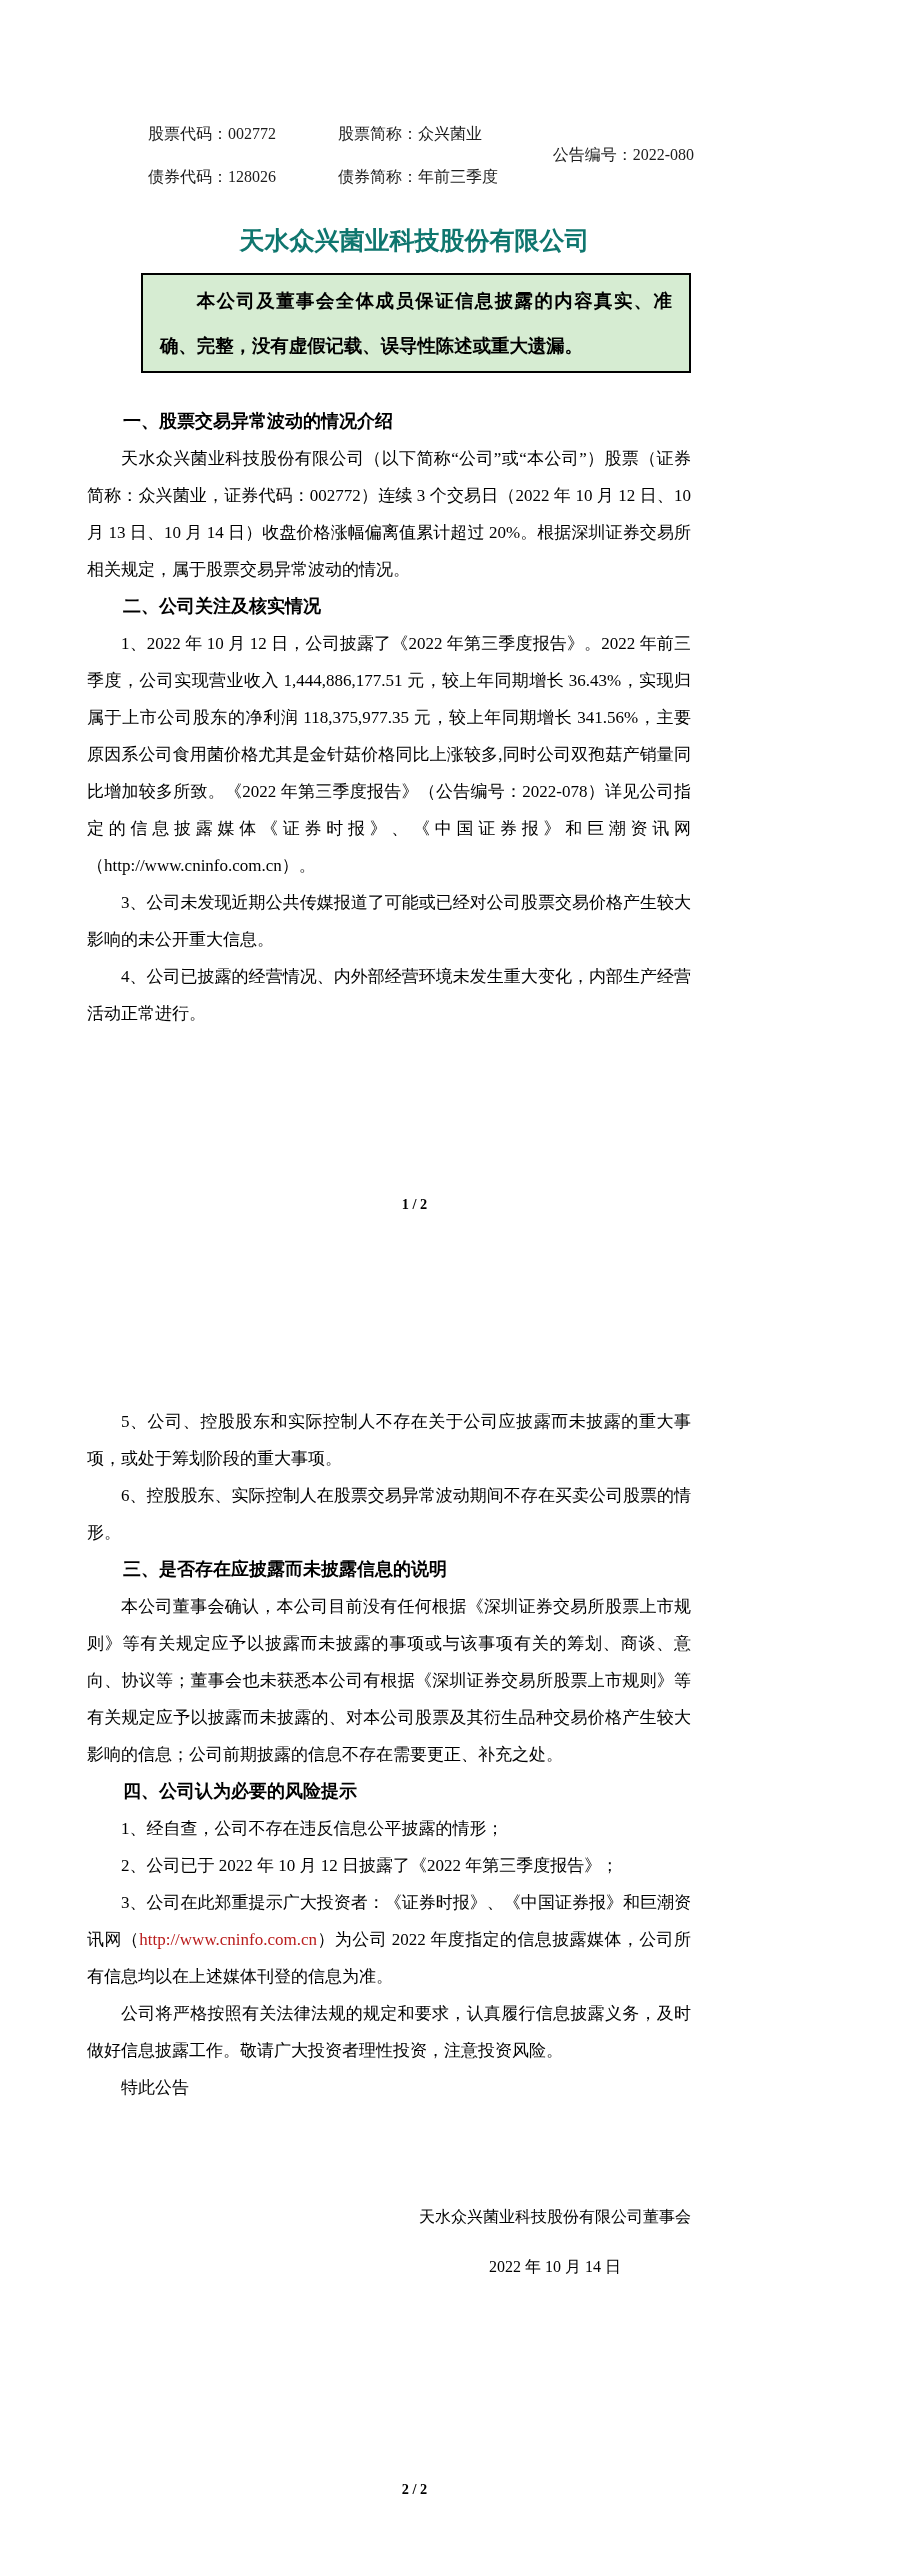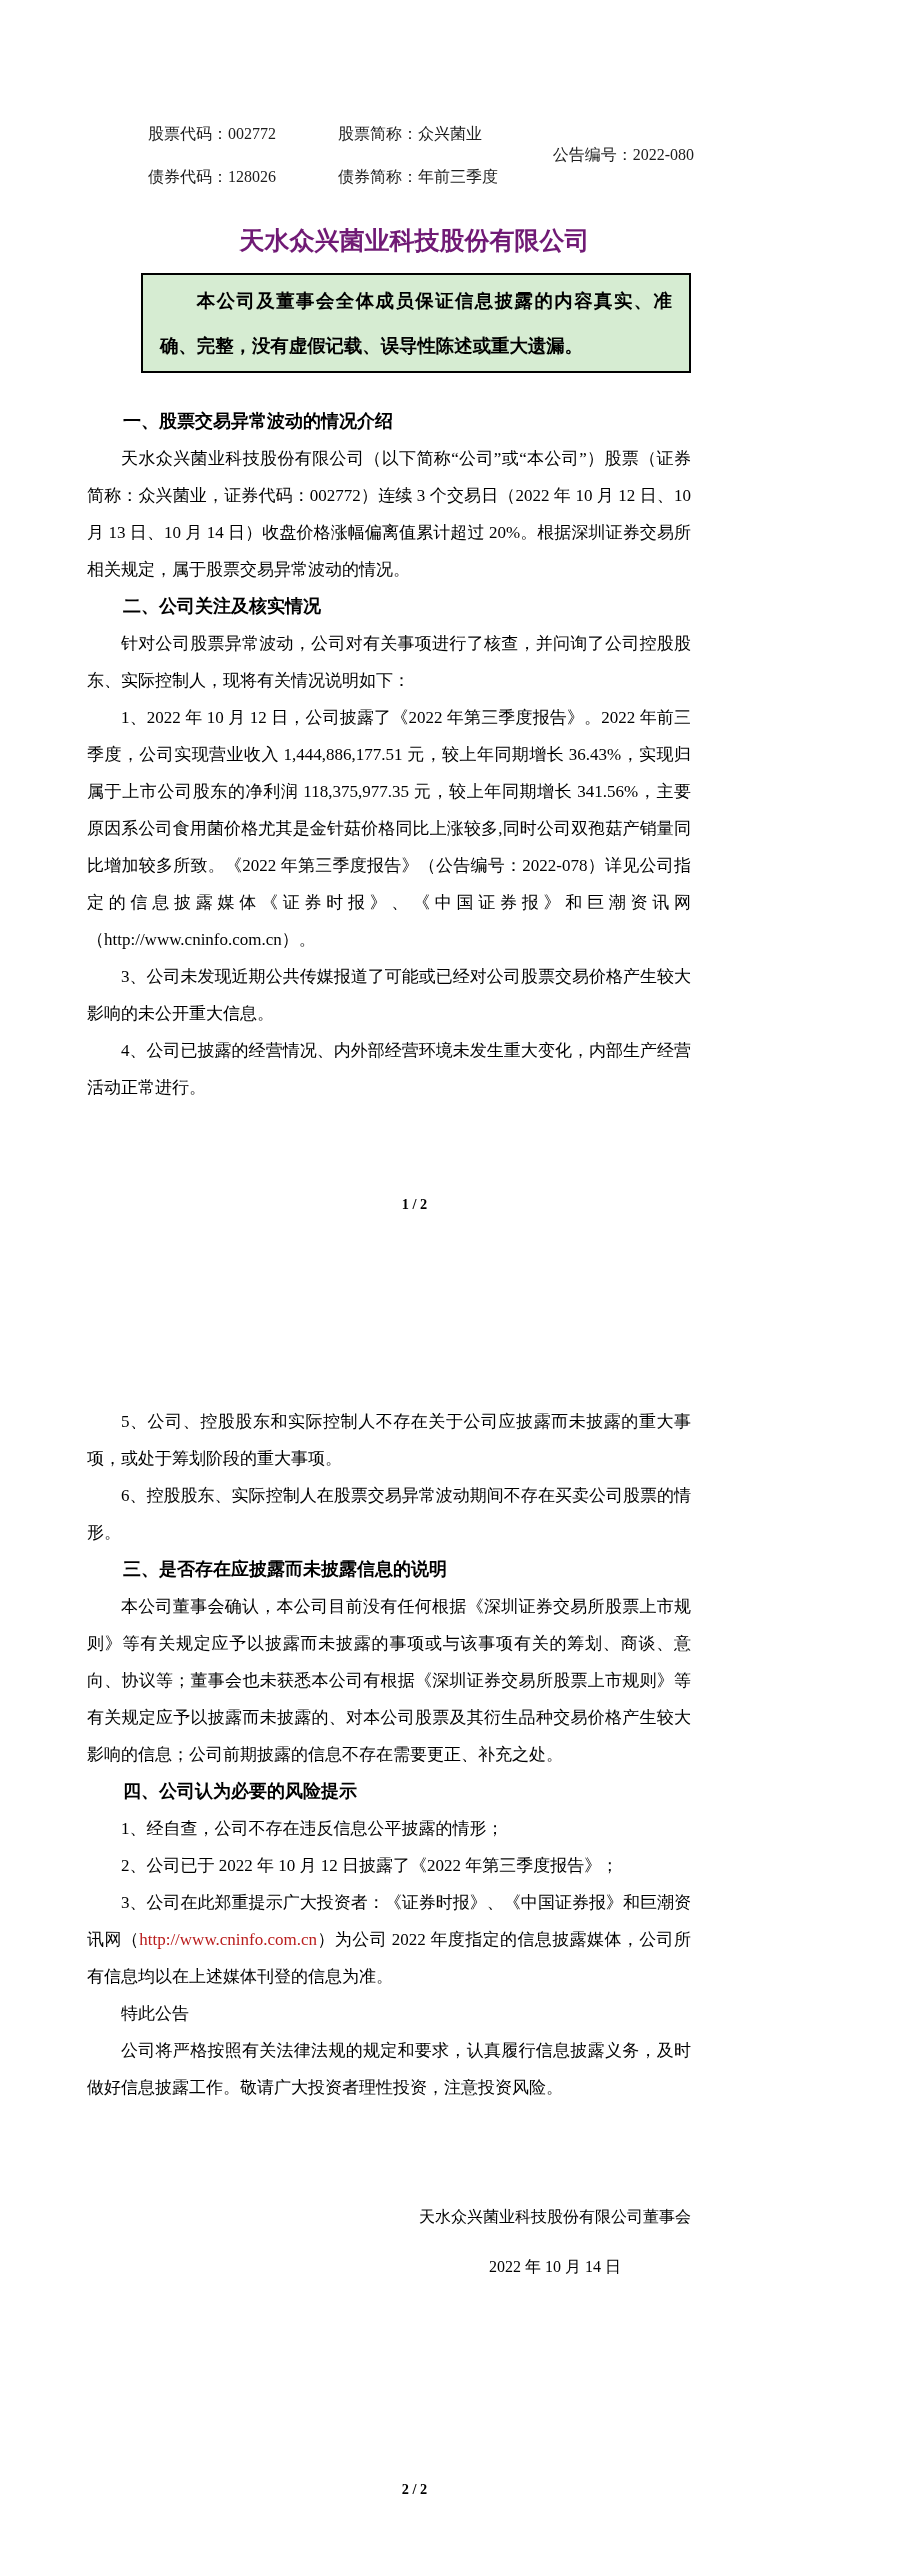--- a/index.html
+++ b/index.html
@@ -13,21 +13,21 @@
   .page-2{top:1288px;height:1288px;}
 
   
   .hdr{display:flex;align-items:center;padding:112px 135px 0 148px;font-size:16px;color:#1c1c1c;}
   .hdr-col{display:flex;flex-direction:column;}
   .hdr-row{line-height:43px;white-space:nowrap;}
   .hdr-col-mid{margin-left:62px;}
   .hdr-right{margin-left:auto;white-space:nowrap;}
 
   
-  .title{margin-top:17px;text-align:center;font-weight:bold;font-size:25px;line-height:52px;color:#701a75;}
+  .title{margin-top:17px;text-align:center;font-weight:bold;font-size:25px;line-height:52px;color:#0f766e;}
 
   
   .notice{
     margin:5.7px 138px 0 141px;border:2.3px solid #000;background:#d6ecd2;
     padding:3.4px 17px;font-size:18.4px;line-height:45px;font-weight:bold;
     font-family:"Liberation Sans","DejaVu Sans",sans-serif;
     text-indent:2em;text-align:justify;
   }
 
   
@@ -70,21 +70,20 @@
   <div class="title">
     <div>天水众兴菌业科技股份有限公司</div>
   </div>
 
   <div class="notice">本公司及董事会全体成员保证信息披露的内容真实、准确、完整，没有虚假记载、误导性陈述或重大遗漏。</div>
 
   <div class="doc-body">
     <h2 class="sec-h first">一、股票交易异常波动的情况介绍</h2>
     <p class="para">天水众兴菌业科技股份有限公司（以下简称“公司”或“本公司”）股票（证券简称：众兴菌业，证券代码：002772）连续 3 个交易日（2022 年 10 月 12 日、10 月 13 日、10 月 14 日）收盘价格涨幅偏离值累计超过 20%。根据深圳证券交易所相关规定，属于股票交易异常波动的情况。</p>
     <h2 class="sec-h">二、公司关注及核实情况</h2>
-    <p class="para">针对公司股票异常波动，公司对有关事项进行了核查，并问询了公司控股股东、实际控制人，现将有关情况说明如下：</p>
     <p class="para">1、2022 年 10 月 12 日，公司披露了《2022 年第三季度报告》。2022 年前三季度，公司实现营业收入 1,444,886,177.51 元，较上年同期增长 36.43%，实现归属于上市公司股东的净利润 118,375,977.35 元，较上年同期增长 341.56%，主要原因系公司食用菌价格尤其是金针菇价格同比上涨较多,同时公司双孢菇产销量同比增加较多所致。《2022 年第三季度报告》（公告编号：2022-078）详见公司指定的信息披露媒体《证券时报》、《中国证券报》和巨潮资讯网（http://www.cninfo.com.cn）。</p>
     <p class="para">3、公司未发现近期公共传媒报道了可能或已经对公司股票交易价格产生较大影响的未公开重大信息。</p>
     <p class="para">4、公司已披露的经营情况、内外部经营环境未发生重大变化，内部生产经营活动正常进行。</p>
   </div>
 
   <div class="pgnum pgnum-1">1 / 2</div>
 </div>
 
 <div class="page page-2">
 
@@ -92,22 +91,22 @@
     <p class="para">5、公司、控股股东和实际控制人不存在关于公司应披露而未披露的重大事项，或处于筹划阶段的重大事项。</p>
     <p class="para">6、控股股东、实际控制人在股票交易异常波动期间不存在买卖公司股票的情形。</p>
     <h2 class="sec-h">三、是否存在应披露而未披露信息的说明</h2>
     <p class="para">本公司董事会确认，本公司目前没有任何根据《深圳证券交易所股票上市规则》等有关规定应予以披露而未披露的事项或与该事项有关的筹划、商谈、意向、协议等；董事会也未获悉本公司有根据《深圳证券交易所股票上市规则》等有关规定应予以披露而未披露的、对本公司股票及其衍生品种交易价格产生较大影响的信息；公司前期披露的信息不存在需要更正、补充之处。</p>
     <h2 class="sec-h">四、公司认为必要的风险提示</h2>
     <p class="para">1、经自查，公司不存在违反信息公平披露的情形；</p>
     <p class="para">2、公司已于 2022 年 10 月 12 日披露了《2022 年第三季度报告》；</p>
     <p class="para">
       <span>3、公司在此郑重提示广大投资者：《证券时报》、《中国证券报》和巨潮资讯网（</span><a class="link" href="#">http://www.cninfo.com.cn</a><span>）为公司 2022 年度指定的信息披露媒体，公司所有信息均以在上述媒体刊登的信息为准。</span>
     </p>
+    <p class="para">公司将严格按照有关法律法规的规定和要求，认真履行信息披露义务，及时做好信息披露工作。敬请广大投资者理性投资，注意投资风险。</p>
     <p class="para">特此公告</p>
-    <p class="para">公司将严格按照有关法律法规的规定和要求，认真履行信息披露义务，及时做好信息披露工作。敬请广大投资者理性投资，注意投资风险。</p>
 
     <div class="sig">
       <div>天水众兴菌业科技股份有限公司董事会</div>
       <div>2022 年 10 月 14 日</div>
     </div>
   </div>
 
   <div class="pgnum pgnum-2">2 / 2</div>
 </div>
 

